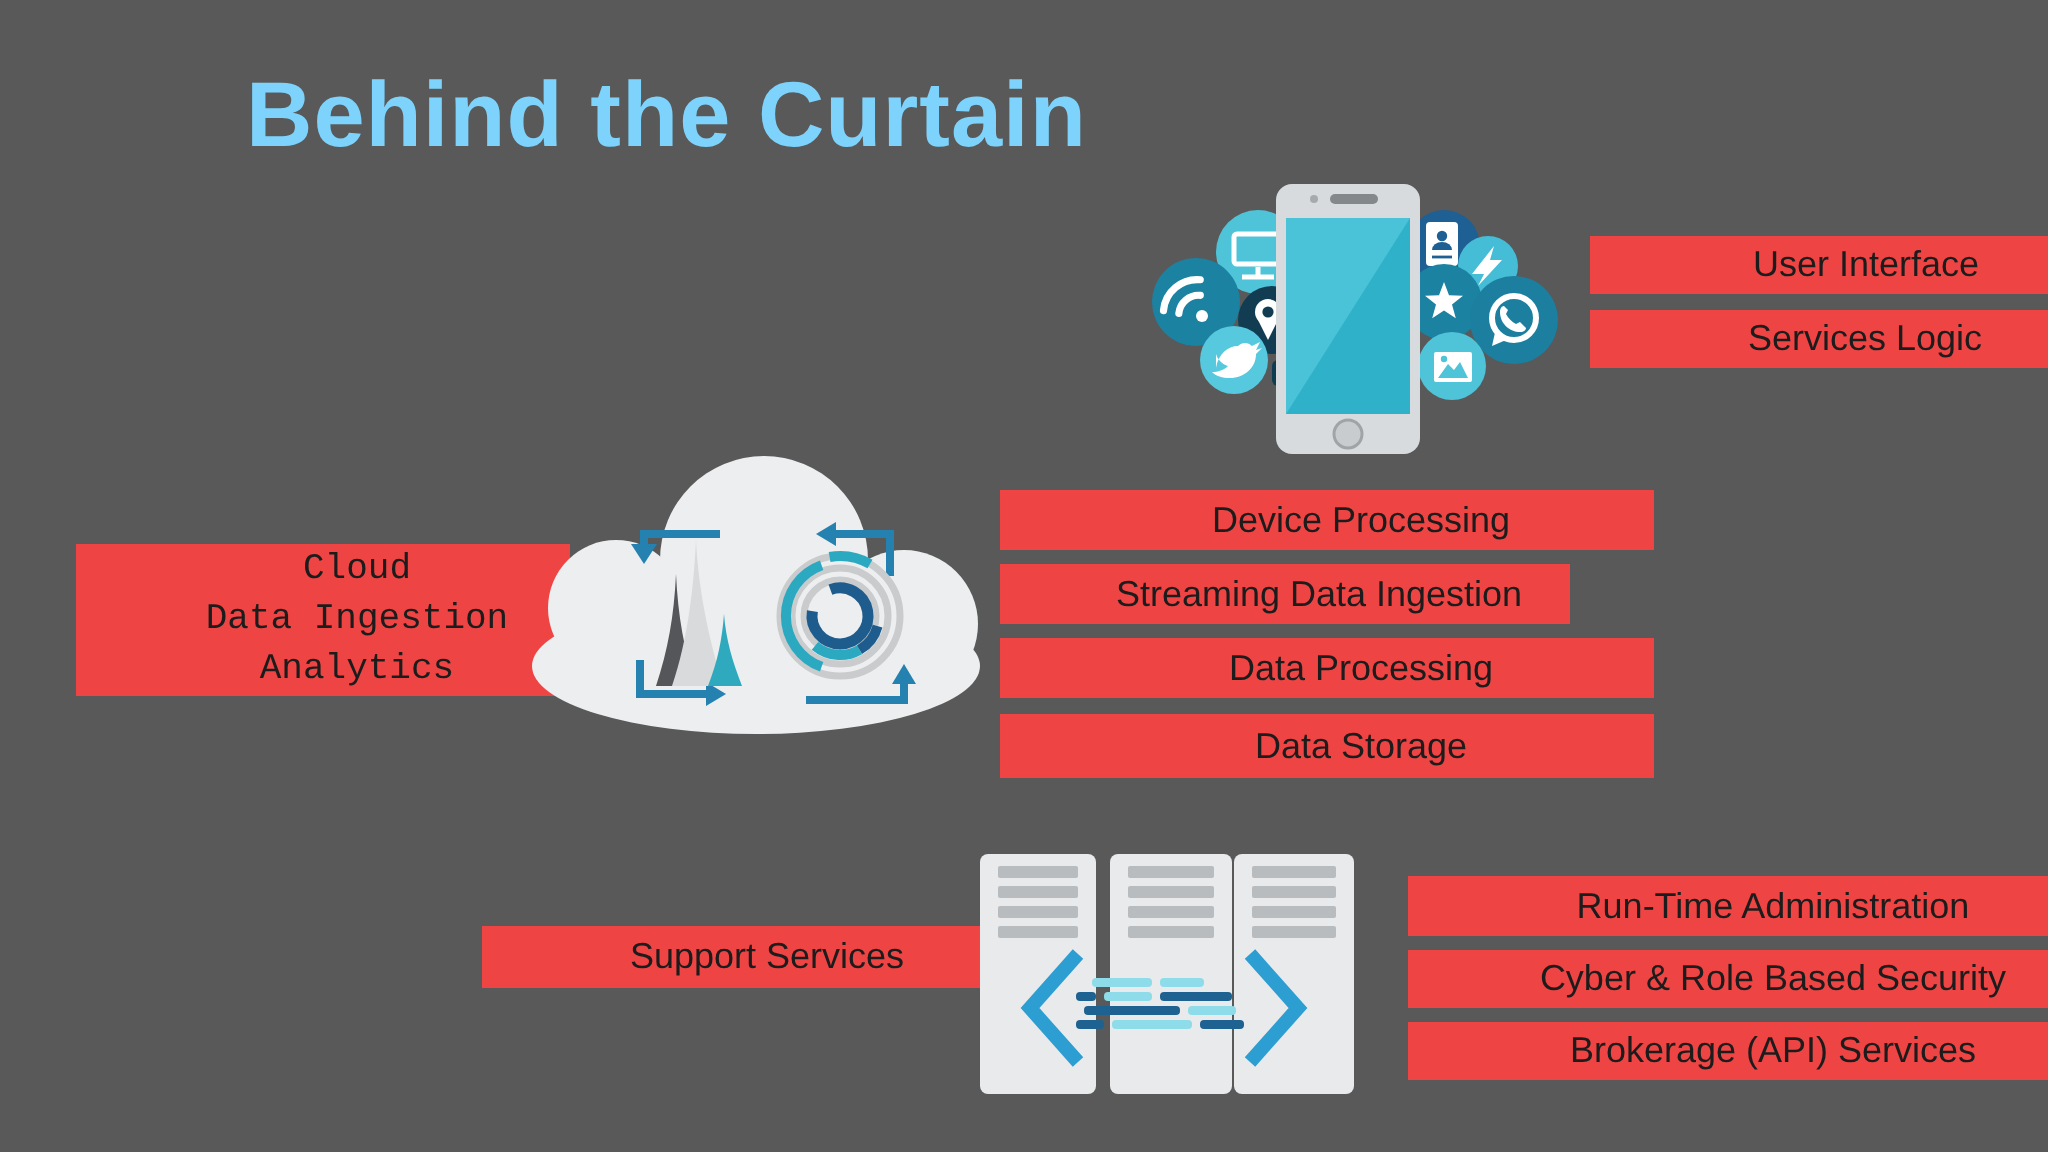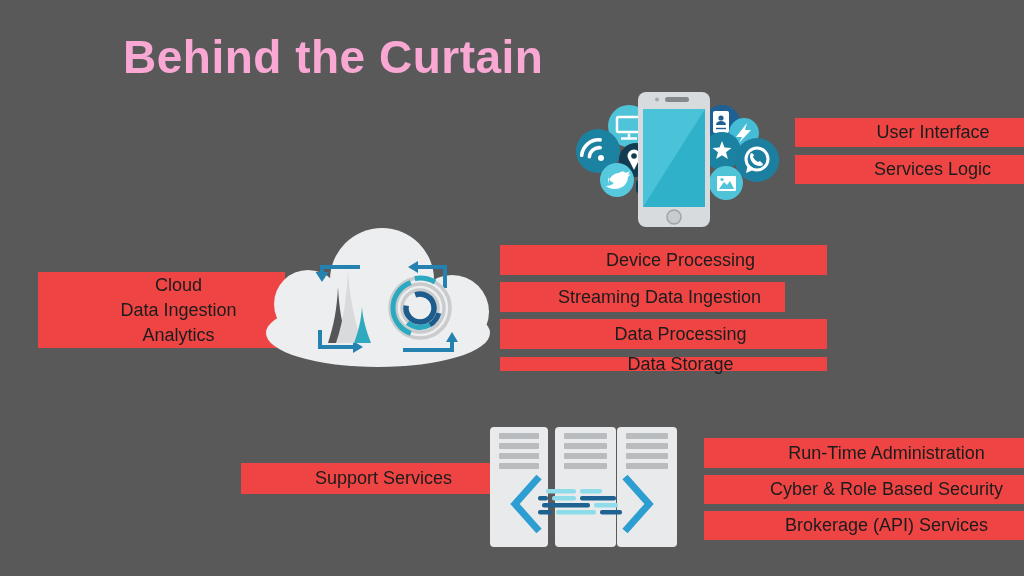--- a/index.html
+++ b/index.html
@@ -2,28 +2,28 @@
 <html><head>
 <meta charset="utf-8">
 <style>
   html,body{margin:0;padding:0;background:#333;}
   .slide{
     position:relative;width:1024px;height:576px;background:#595959;
     overflow:hidden;font-family:"Liberation Sans",sans-serif;
   }
   .title{
     position:absolute;left:123px;top:30px;margin:0;
-    color:#f9a8d4;font-size:46px;font-weight:bold;letter-spacing:0.5px;
+    color:#7dd3fc;font-size:46px;font-weight:bold;letter-spacing:0.5px;
   }
   .label-box{
     position:absolute;background:#ef4444;color:#1c1c1c;
     display:flex;align-items:center;justify-content:center;
     font-size:18px;line-height:1.15;text-align:center;white-space:nowrap;padding-left:34px;
   }
-  .label-box.ml{white-space:normal;}
+  .label-box.ml{white-space:normal;font-family:Liberation Mono, monospace;}
   .label-box.ml .line{line-height:25px;}
   .illus{position:absolute;}
 </style>
 </head>
 <body>
 
 <div class="slide">
 
   <h1 class="title">Behind the Curtain</h1>
 
@@ -145,21 +145,21 @@
       <path d="M156.8,58.5 A30,30 0 0,1 177,62" stroke="#2aa9c0" stroke-width="5"></path>
       <path d="M148.2,85.6 A14,14 0 1,0 157.2,74.8" stroke="#1d5c8c" stroke-width="5.5"></path>
       <path d="M149.5,102.9 A19.5,19.5 0 0,0 171.75,104.9" stroke="#2aa9c0" stroke-width="5"></path>
       <path d="M171.75,104.9 A19.5,19.5 0 0,0 180.8,93.05" stroke="#1d5c8c" stroke-width="5"></path>
     </g>
   </svg>
 
   <div class="label-box" style="left:500px;top:245px;width:293px;height:30px">Device Processing</div>
   <div class="label-box" style="left:500px;top:282px;width:251px;height:30px">Streaming Data Ingestion</div>
   <div class="label-box" style="left:500px;top:319px;width:293px;height:30px">Data Processing</div>
-  <div class="label-box" style="left:500px;top:357px;width:293px;height:14px">Data Storage</div>
+  <div class="label-box" style="left:500px;top:357px;width:293px;height:32px">Data Storage</div>
 
   <div class="label-box" style="left:241px;top:463px;width:217px;height:31px">Support Services</div>
 
   <svg class="illus" style="left:482px;top:420px" width="200" height="150" viewBox="0 0 200 150">
     <g>
       <rect x="8" y="7" width="58" height="120" rx="4" fill="#e9eaeb"></rect>
       <rect x="73" y="7" width="61" height="120" rx="4" fill="#e9eaeb"></rect>
       <rect x="135" y="7" width="60" height="120" rx="4" fill="#e9eaeb"></rect>
       <g fill="#b9bcbf">
         <rect x="17" y="13" width="40" height="6" rx="1"></rect>

